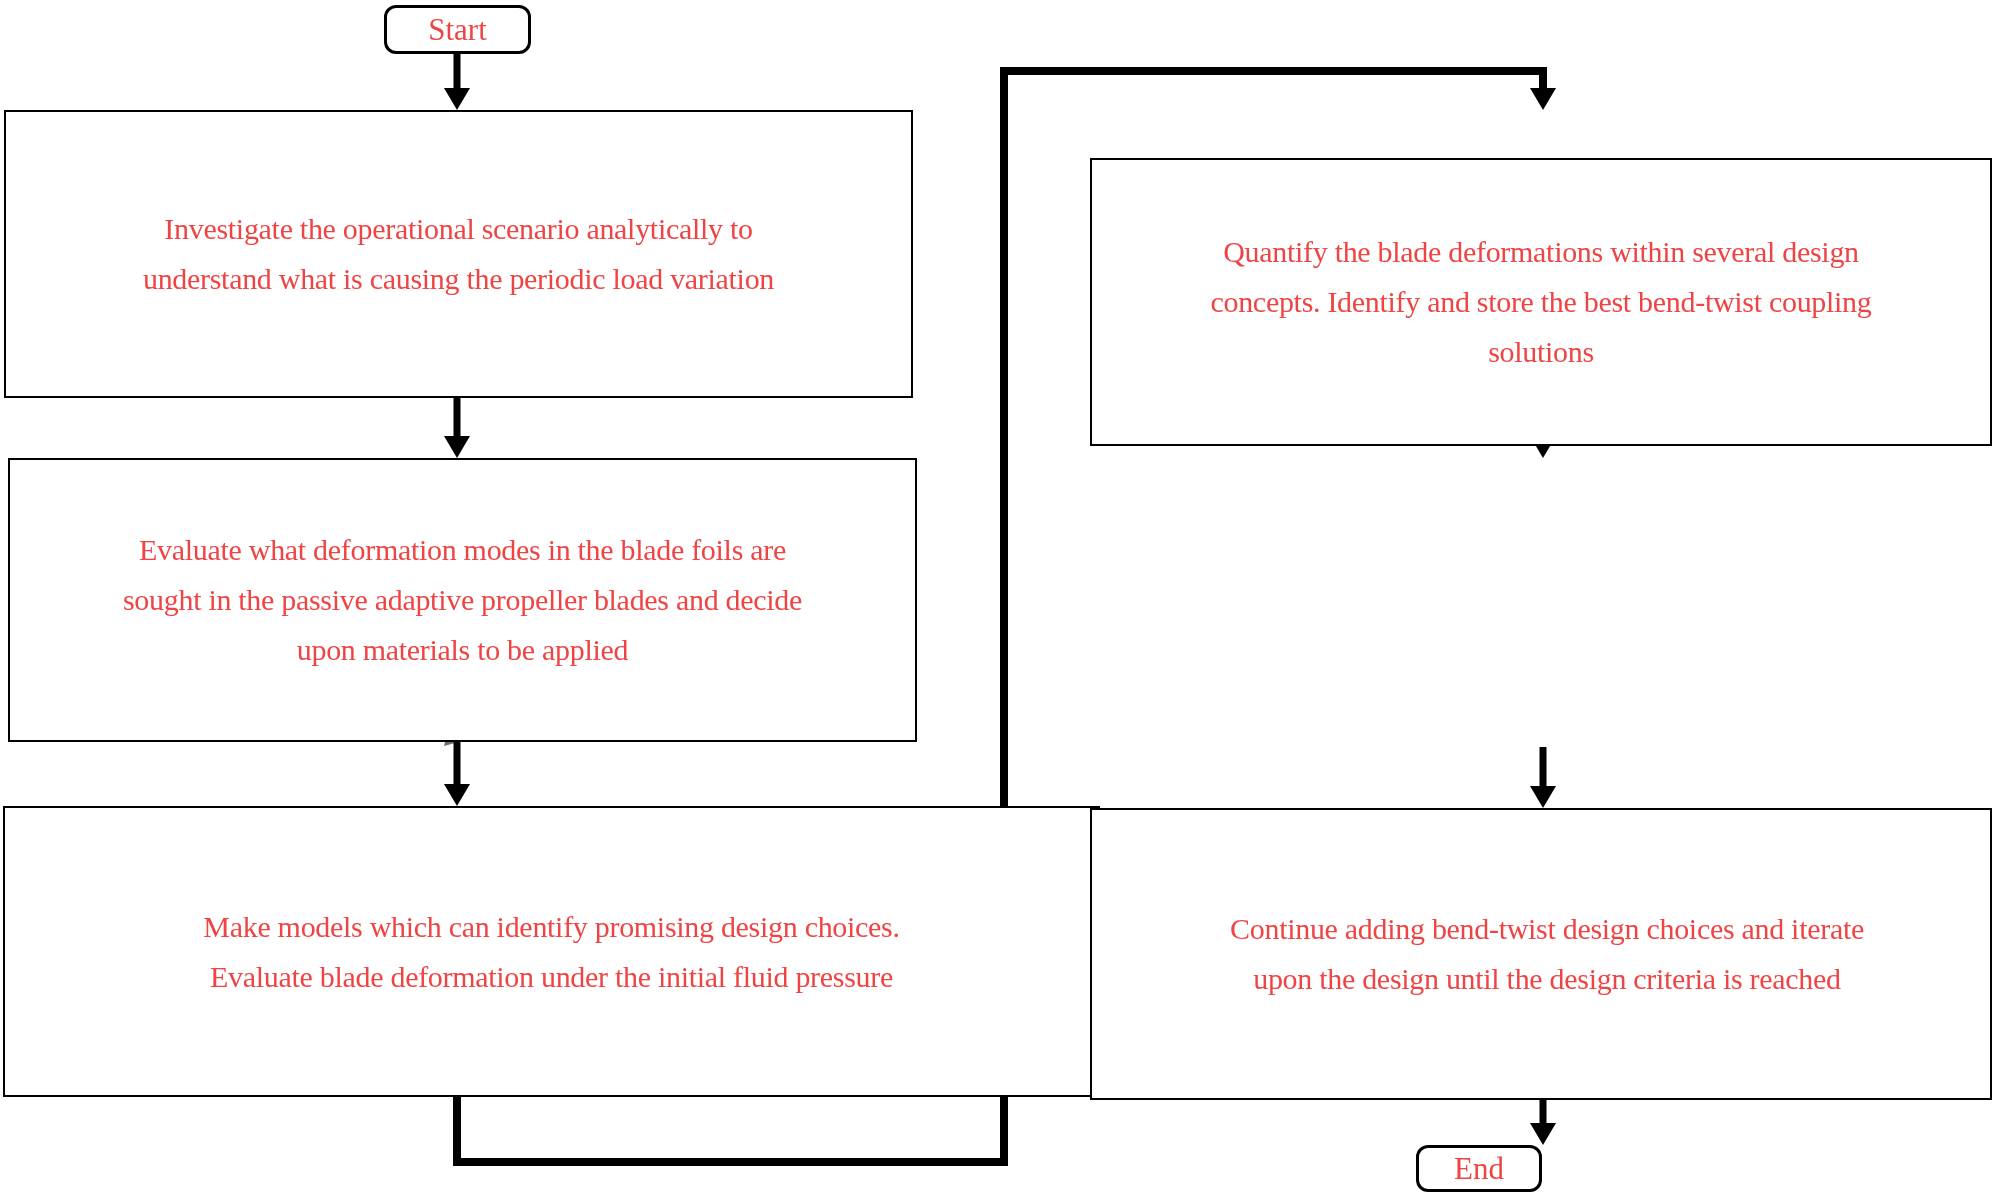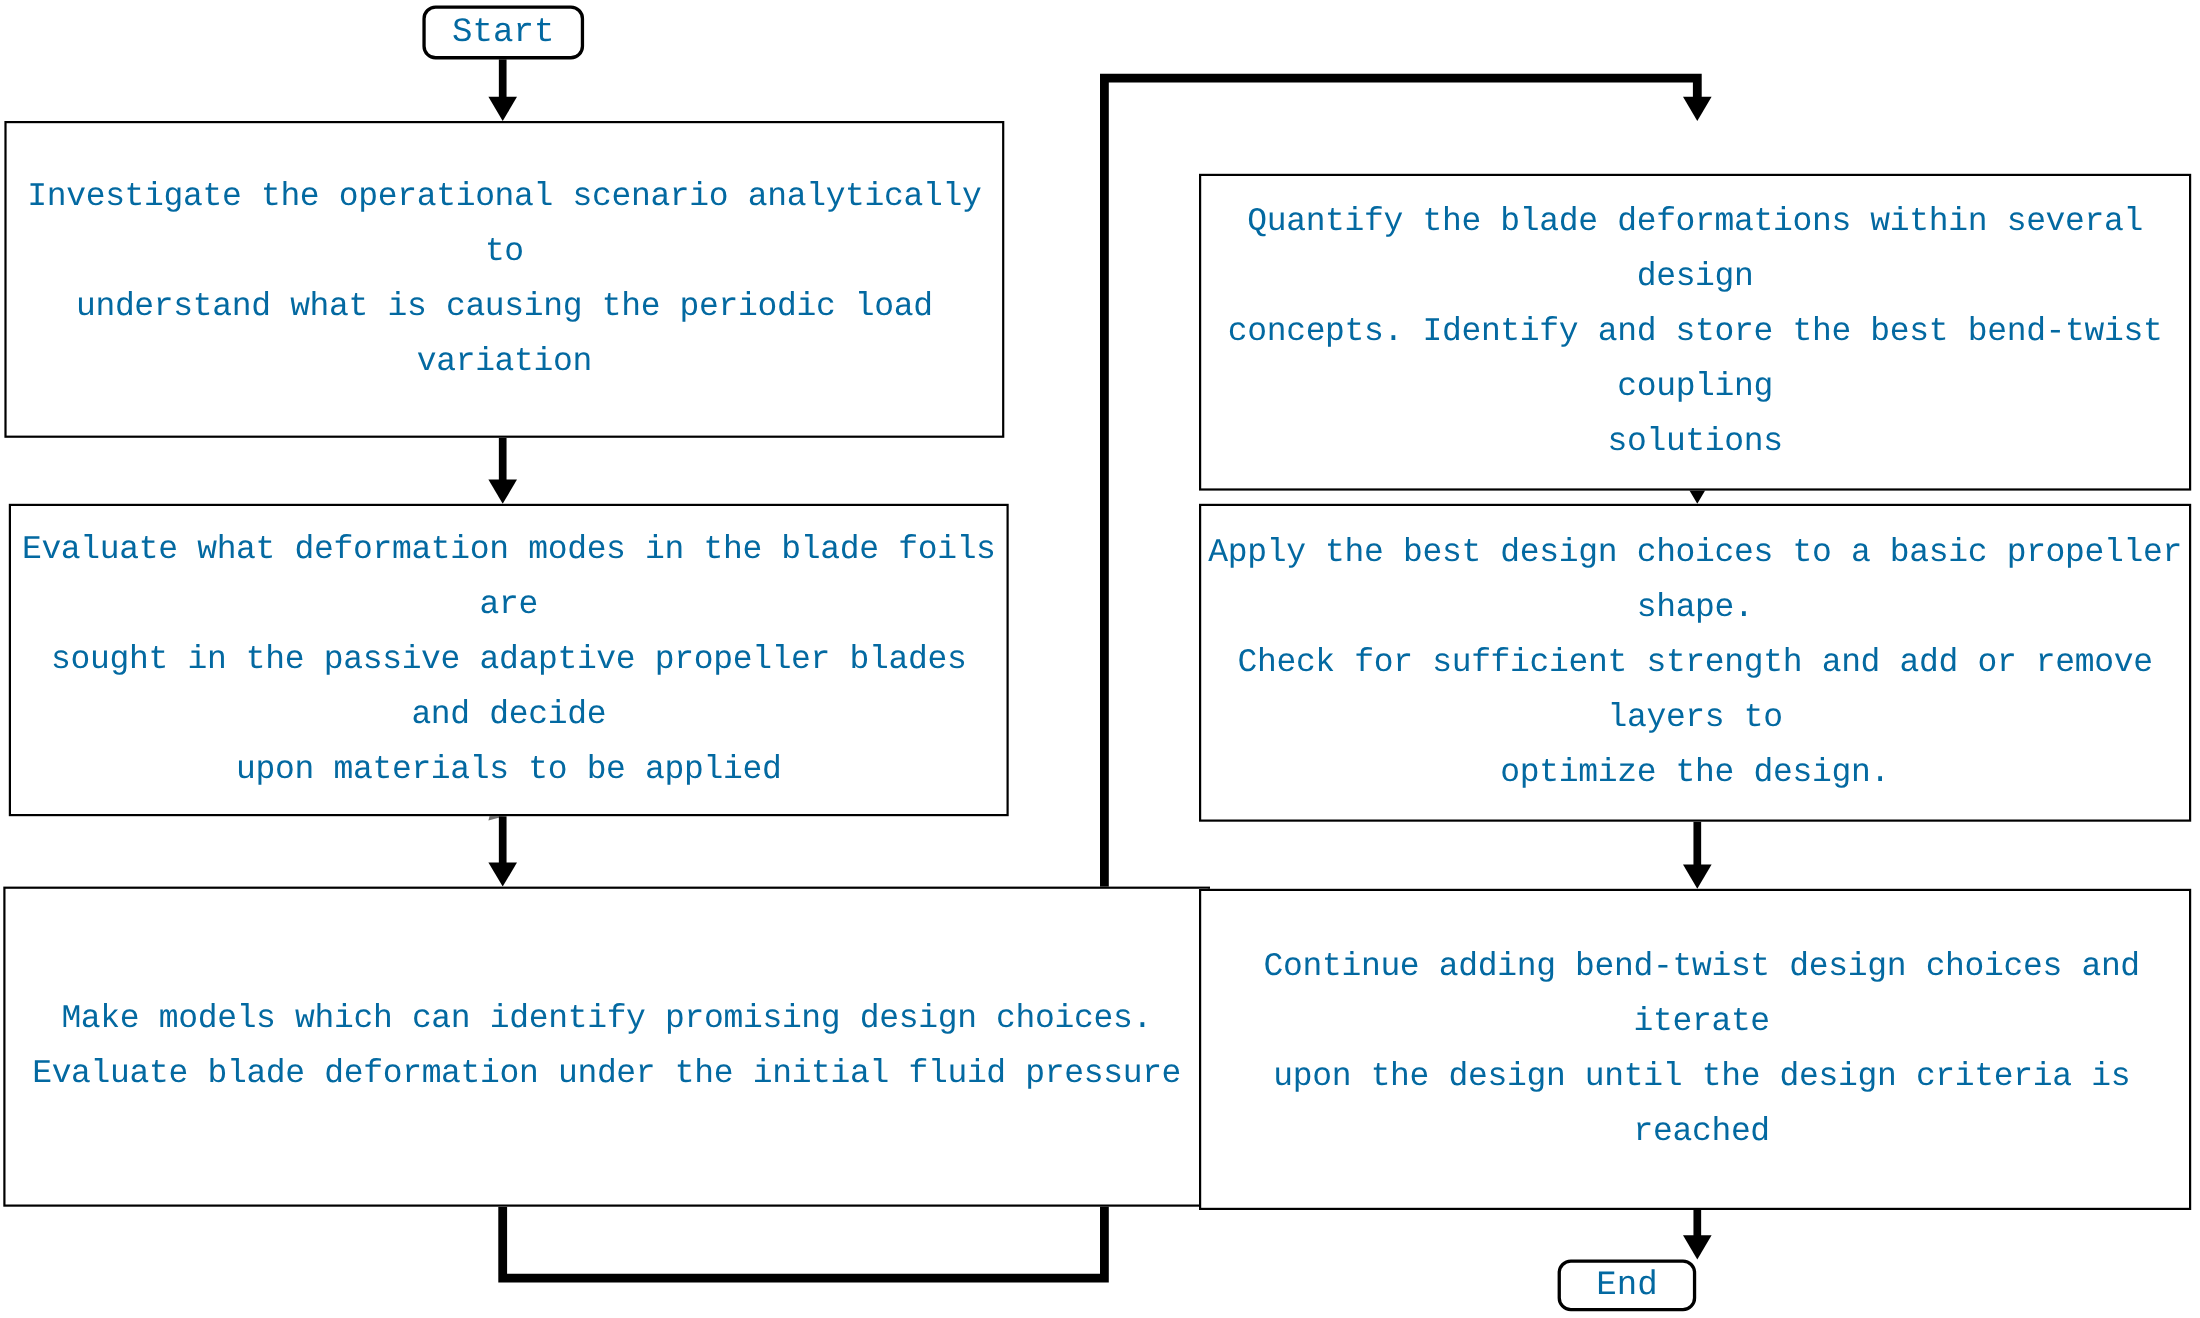--- a/index.html
+++ b/index.html
@@ -1,18 +1,18 @@
 <!DOCTYPE html>
 <html><head>
 <meta charset="utf-8">
 <style>
   html,body{margin:0;padding:0;background:#ffffff;}
   .canvas{
     position:relative;width:2000px;height:1198px;background:#ffffff;
-    font-family:Liberation Mono, monospace;color:#0369a1;
+    font-family:Liberation Serif, serif;color:#ef4444;
     overflow:hidden;
   }
   .process{
     position:absolute;box-sizing:border-box;border:2px solid #000;background:#fff;
     display:flex;align-items:center;justify-content:center;text-align:center;
   }
   .box-text{
     white-space:pre-line;font-size:30px;line-height:50px;letter-spacing:-0.3px;
     padding:0 4px;
   }
@@ -95,23 +95,18 @@
   <div class="process" id="box-l3">
     <div class="box-text">Make models which can identify promising design choices.
 Evaluate blade deformation under the initial fluid pressure</div>
   </div>
 
   <div class="process" id="box-r1">
     <div class="box-text">Quantify the blade deformations within several design
 concepts. Identify and store the best bend-twist coupling
 solutions</div>
   </div>
-  <div class="process" id="box-r2">
-    <div class="box-text">Apply the best design choices to a basic propeller shape.
-Check for sufficient strength and add or remove layers to
-optimize the design.</div>
-  </div>
   <div class="process" id="box-r3">
     <div class="box-text">Continue adding bend-twist design choices and iterate
 upon the design until the design criteria is reached</div>
   </div>
 
 </div>
 
 </body></html>

